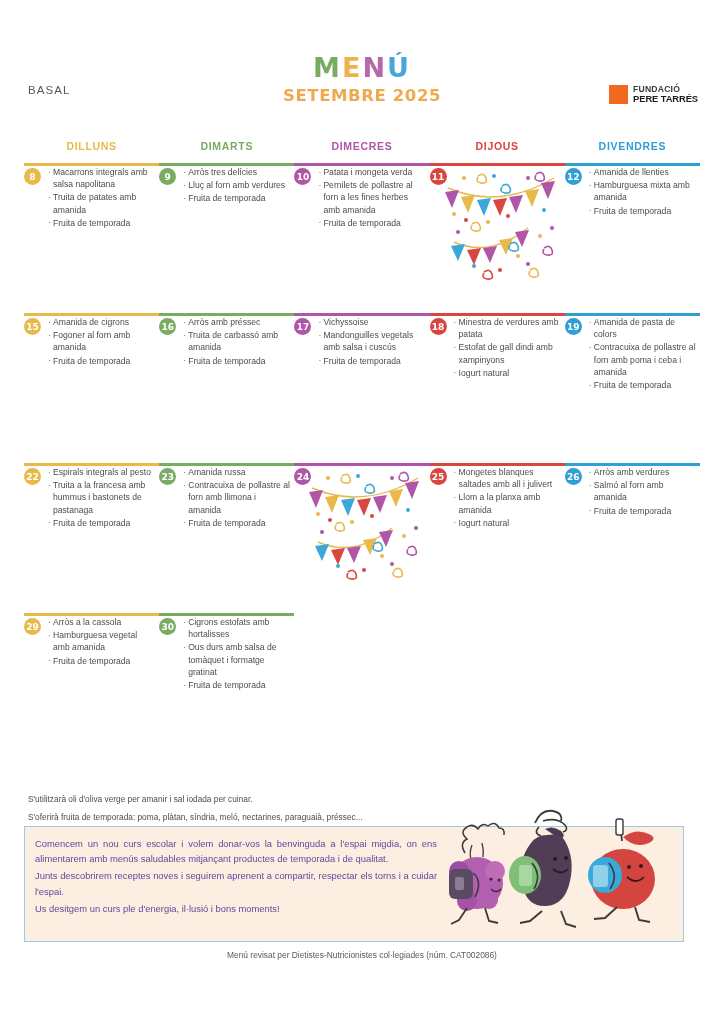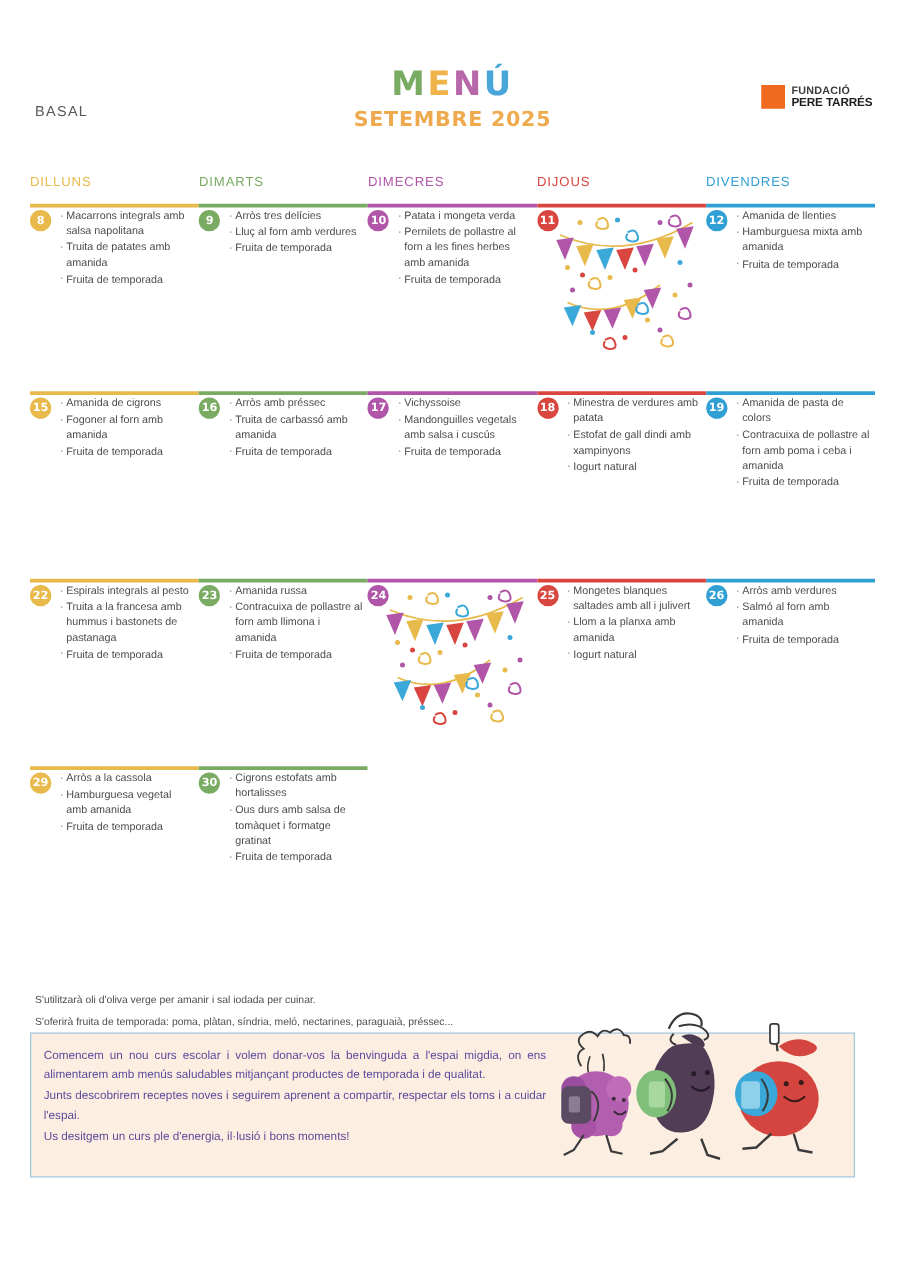--- a/index.html
+++ b/index.html
@@ -27,29 +27,29 @@
   .menu-title span{display:inline-block;}
   .m-m{color:#7aab63;}
   .m-e{color:#efb34a;}
   .m-n{color:#b668a8;}
   .m-u{color:#49a6d8;}
   .menu-sub{
     position:absolute;left:0;right:0;top:86px;text-align:center;
     font-size:16.5px;font-weight:bold;letter-spacing:0.6px;color:#eeaa4d;
     font-family:"DejaVu Sans", sans-serif;
   }
-  .logo{position:absolute;right:26px;top:68px;display:flex;align-items:center;gap:5px;}
+  .logo{position:absolute;right:26px;top:85px;display:flex;align-items:center;gap:5px;}
   .logo-sq{width:19px;height:19px;background:#ef6a1e;}
   .logo-txt{line-height:1.02;}
   .logo-l1{font-size:8.6px;font-weight:bold;color:#3b3b3b;letter-spacing:.2px;}
   .logo-l2{font-size:9.4px;font-weight:bold;color:#1d1d1d;letter-spacing:-.1px;}
 
   
   .dayhead{position:absolute;left:24px;top:140px;width:676px;height:18px;}
-  .dh{position:absolute;top:0;font-size:10.5px;font-weight:normal;letter-spacing:.7px;}
+  .dh{position:absolute;top:0;text-align:center;font-size:10.5px;font-weight:bold;letter-spacing:.7px;}
 
   
   .week{position:absolute;left:24px;width:676px;}
   .rule{position:absolute;left:0;top:0;width:676px;height:3px;display:flex;}
   .rule i{display:block;height:3px;}
   .cell{position:absolute;top:3px;}
   .daynum{
     position:absolute;left:0;top:2px;width:17px;height:17px;border-radius:50%;
     color:#fff;font-size:9px;font-weight:bold;
     display:flex;align-items:center;justify-content:center;
@@ -407,13 +407,14 @@
         <path d="M182 62 q10 13 1 26" fill="none" stroke="#3a3a3a" stroke-width="1.6"></path>
         <circle cx="202" cy="66" r="2" fill="#3a1a18"></circle>
         <circle cx="214" cy="65" r="2" fill="#3a1a18"></circle>
         <path d="M200 76 q9 8 17 0" fill="none" stroke="#3a1a18" stroke-width="1.7"></path>
         <path d="M190 106 l-12 11 l-11 1" fill="none" stroke="#3a3a3a" stroke-width="1.9"></path>
         <path d="M208 106 l4 13 l11 2" fill="none" stroke="#3a3a3a" stroke-width="1.9"></path>
       </g>
     </svg>
   </div>
 
+  <div class="credit">Menú revisat per Dietistes-Nutricionistes col·legiades (núm. CAT002086)</div>
 </div>
 
 </body></html>

